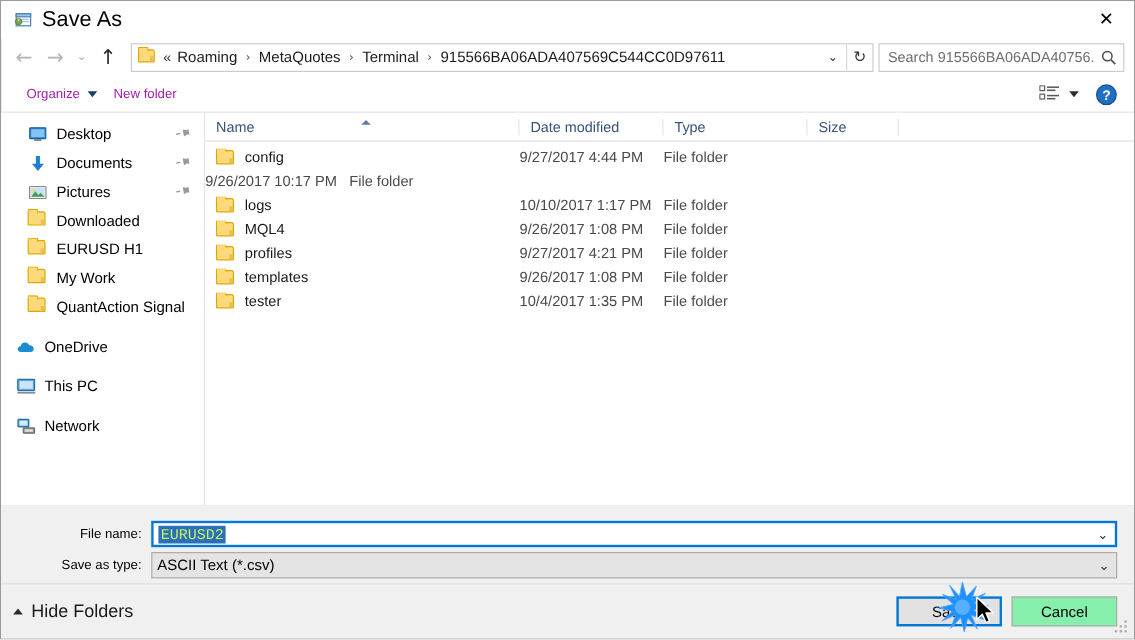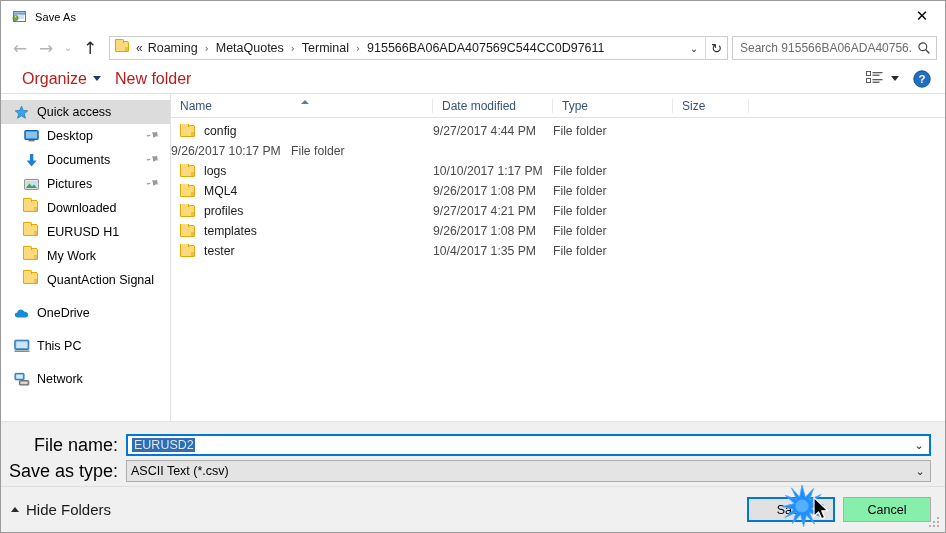--- a/index.html
+++ b/index.html
@@ -32,21 +32,21 @@
     flex: 0 0 auto;
     position: relative;
   }
   .title-icon {
     width: 16px; height: 16px;
     margin-left: 10px; margin-right: 8px;
     position: relative;
     flex: 0 0 auto;
   }
   .title-text {
-    font-size: 11px;
+    font-size: 18px;
     color: #000;
     letter-spacing: 0.1px;
   }
   .close-btn {
     position: absolute;
     right: 0; top: 0;
     width: 46px; height: 31px;
     display: flex; align-items: center; justify-content: center;
     cursor: default;
   }
@@ -136,22 +136,22 @@
   
   .cmdbar {
     height: 30px;
     display: flex;
     align-items: center;
     padding-left: 14px;
     border-bottom: 1px solid #e2e2e2;
     flex: 0 0 auto;
   }
   .cmd-item {
-    font-size: 16px;
-    color: #b91c1c;
+    font-size: 11px;
+    color: #a21caf;
     padding: 3px 7px;
     display: flex; align-items: center; gap: 6px;
   }
   .cmd-caret {
     width: 0; height: 0;
     border-left: 4px solid transparent;
     border-right: 4px solid transparent;
     border-top: 5px solid #1a3c6e;
   }
   .cmd-right {
@@ -290,21 +290,21 @@
     align-items: center;
     height: 22px;
     margin-bottom: 4px;
     padding-right: 14px;
   }
   .formlabel {
     width: 125px;
     flex: 0 0 125px;
     text-align: right;
     padding-right: 8px;
-    font-size: 18px;
+    font-size: 11px;
     color: #000;
   }
   .combo {
     flex: 1 1 auto;
     height: 22px;
     display: flex;
     align-items: center;
     background: #ffffff;
     border: 1px solid #7a7a7a;
     position: relative;
@@ -314,22 +314,23 @@
   .combo-text {
     flex: 1 1 auto;
     font-size: 12.5px;
     padding-left: 4px;
     color: #000;
     white-space: nowrap;
     overflow: hidden;
   }
   .sel-text {
     background: #2c6fb8;
-    color: #e5e5e5;
+    color: #bef264;
     padding: 1px 1px 1px 2px;
+    font-family: Liberation Mono, monospace;
   }
   .combo-caret {
     width: 20px; flex: 0 0 auto;
     display: flex; align-items: center; justify-content: center;
     font-size: 11px; color: #2b2b2b;
     font-family: "DejaVu Sans", sans-serif;
   }
 
   
   .btnbar {
@@ -490,28 +491,20 @@
           <text x="9" y="13.3" text-anchor="middle" font-family="Liberation Sans, sans-serif" font-size="11.5" font-weight="bold" fill="#ffffff">?</text>
         </svg>
       </span>
     </div>
   </div>
 
   <div class="body">
 
     <div class="sidebar">
 
-      <div class="nav-row root selected">
-        <span class="nav-ico">
-          <svg width="15" height="15" viewBox="0 0 15 15">
-            <path d="M7.5 1.2 L9.3 5.4 L13.8 5.8 L10.4 8.8 L11.4 13.2 L7.5 10.9 L3.6 13.2 L4.6 8.8 L1.2 5.8 L5.7 5.4 Z" fill="#36a5e8" stroke="#1b7ab5" stroke-width="0.7" stroke-linejoin="round"></path>
-          </svg>
-        </span>
-        <span class="nav-label">Quick access</span>
-      </div>
 
       <div class="nav-row">
         <span class="nav-ico">
           <svg width="15" height="14" viewBox="0 0 15 14">
             <rect x="0.8" y="1.5" width="13.4" height="9" rx="0.6" fill="#2e8be0" stroke="#1b5e9e" stroke-width="1"></rect>
             <rect x="2" y="2.7" width="11" height="6.6" fill="#86c5f2"></rect>
             <rect x="4.5" y="11" width="6" height="1.4" fill="#7a7a7a"></rect>
           </svg>
         </span>
         <span class="nav-label">Desktop</span>

